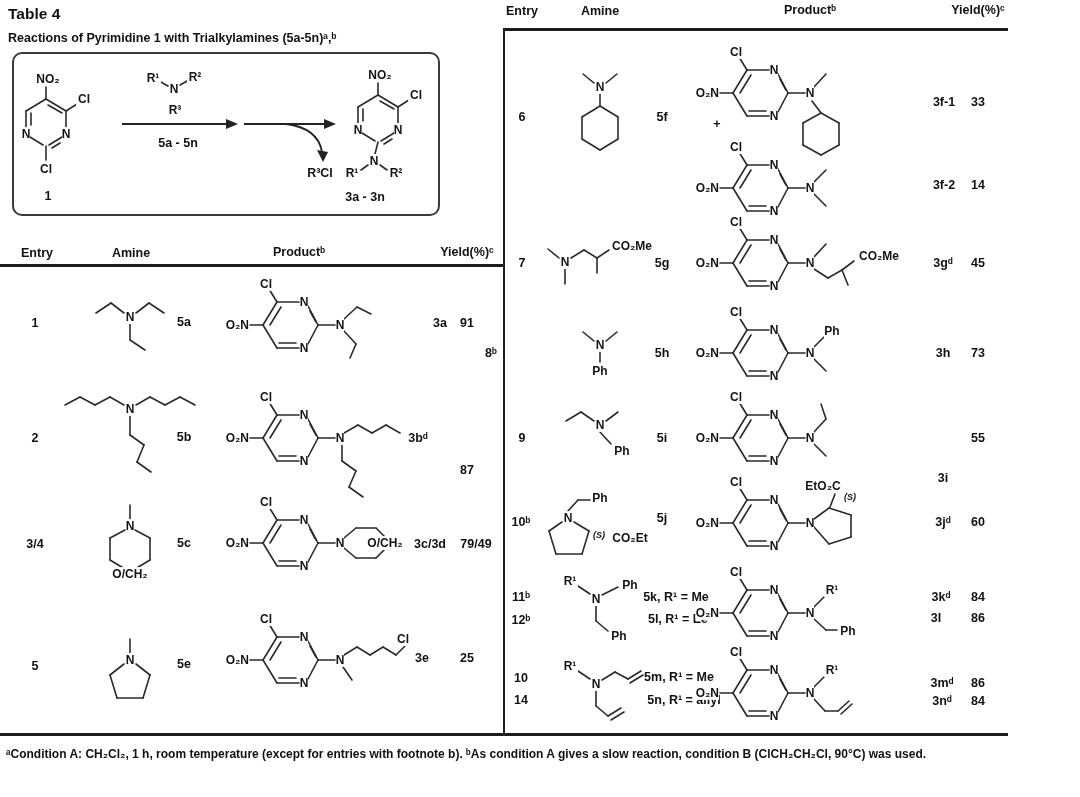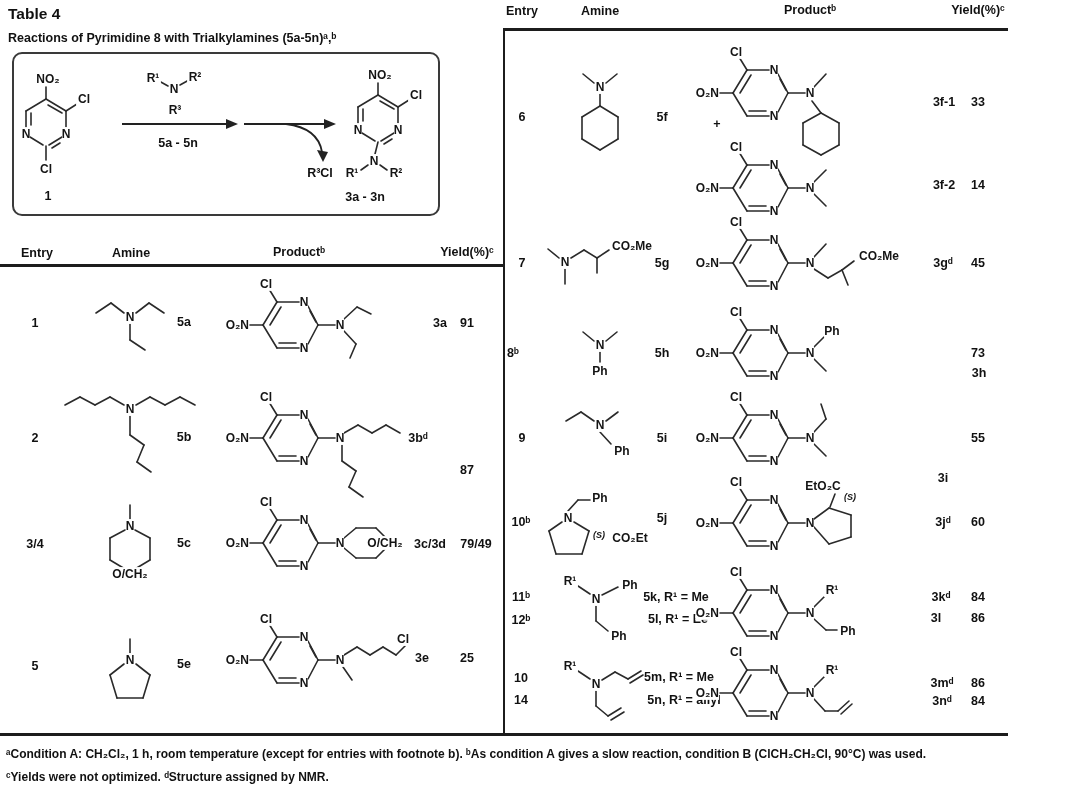--- a/index.html
+++ b/index.html
@@ -18,21 +18,21 @@
   .arrow{position:absolute;overflow:visible;}
   .arrow line,.arrow path{stroke:#222;stroke-width:1.8;fill:none;}
   .arrow polygon{fill:#222;stroke:none;}
 </style>
 </head>
 <body>
 
 <div class="page">
 
   <div class="tl title" style="left:8px;top:5px;">Table 4</div>
-  <div class="tl subtitle" style="left:8px;top:31px;">Reactions of Pyrimidine 8 with Trialkylamines (5a-5n)ᵃ,ᵇ</div>
+  <div class="tl subtitle" style="left:8px;top:31px;">Reactions of Pyrimidine 1 with Trialkylamines (5a-5n)ᵃ,ᵇ</div>
 
   <div class="schemebox" style="left:12px;top:52px;width:424px;height:160px;"></div>
   <svg data-struct="c1" style="left:4px;top:66px;" viewBox="0 0 100 115" width="100" height="115">
       <line x1="42" y1="33" x2="62" y2="45"></line>
       <line x1="62" y1="45" x2="62" y2="61"></line>
       <line x1="58" y1="71" x2="45" y2="79"></line>
       <line x1="39" y1="79" x2="26" y2="71"></line>
       <line x1="22" y1="62" x2="22" y2="45"></line>
       <line x1="22" y1="45" x2="42" y2="33"></line>
       <line x1="27" y1="59" x2="27" y2="47"></line>
@@ -437,21 +437,21 @@
       <rect x="87.04" y="69.1" width="7.92" height="13.799999999999999" fill="#fff"></rect>
       <text x="91" y="76" text-anchor="middle" dominant-baseline="central" font-size="12">N</text>
       <rect x="123.04" y="46.1" width="7.92" height="13.799999999999999" fill="#fff"></rect>
       <text x="127" y="53" text-anchor="middle" dominant-baseline="central" font-size="12">N</text>
       <rect x="176.2" y="39.1" width="39.6" height="13.799999999999999" fill="#fff"></rect>
       <text x="196" y="46" text-anchor="middle" dominant-baseline="central" font-size="12">CO₂Me</text>
     </svg>
   <div class="cell" style="left:943px;top:263px;">3gᵈ</div>
   <div class="cell" style="left:978px;top:263px;">45</div>
 
-  <div class="cell" style="left:513px;top:353px;">8ᵇ</div>
+  <div class="cell" style="left:491px;top:353px;">8ᵇ</div>
   <svg data-struct="s5h" style="left:555px;top:315px;" viewBox="0 0 90 75" width="90" height="75">
       <line x1="39" y1="26" x2="28" y2="17"></line>
       <line x1="51" y1="26" x2="62" y2="17"></line>
       <line x1="45" y1="37" x2="45" y2="47"></line>
       <rect x="41.04" y="23.1" width="7.92" height="13.799999999999999" fill="#fff"></rect>
       <text x="45" y="30" text-anchor="middle" dominant-baseline="central" font-size="12">N</text>
       <rect x="37.08" y="49.1" width="15.84" height="13.799999999999999" fill="#fff"></rect>
       <text x="45" y="56" text-anchor="middle" dominant-baseline="central" font-size="12">Ph</text>
     </svg>
   <div class="cell" style="left:662px;top:353px;">5h</div>
@@ -476,21 +476,21 @@
       <text x="36" y="53" text-anchor="end" dominant-baseline="central" font-size="12">O₂N</text>
       <rect x="87.04" y="23.1" width="7.92" height="13.799999999999999" fill="#fff"></rect>
       <text x="91" y="30" text-anchor="middle" dominant-baseline="central" font-size="12">N</text>
       <rect x="87.04" y="69.1" width="7.92" height="13.799999999999999" fill="#fff"></rect>
       <text x="91" y="76" text-anchor="middle" dominant-baseline="central" font-size="12">N</text>
       <rect x="123.04" y="46.1" width="7.92" height="13.799999999999999" fill="#fff"></rect>
       <text x="127" y="53" text-anchor="middle" dominant-baseline="central" font-size="12">N</text>
       <rect x="141.08" y="24.1" width="15.84" height="13.799999999999999" fill="#fff"></rect>
       <text x="149" y="31" text-anchor="middle" dominant-baseline="central" font-size="12">Ph</text>
     </svg>
-  <div class="cell" style="left:943px;top:373px;margin-left:36px;">3h</div>
+  <div class="cell" style="left:943px;top:353px;">3h</div>
   <div class="cell" style="left:978px;top:353px;">73</div>
 
   <div class="cell" style="left:522px;top:438px;">9</div>
   <svg data-struct="s5i" style="left:525px;top:395px;" viewBox="0 0 150 85" width="150" height="85">
       <line x1="69" y1="26" x2="56" y2="17"></line>
       <line x1="56" y1="17" x2="41" y2="26"></line>
       <line x1="81" y1="26" x2="93" y2="17"></line>
       <line x1="75" y1="37" x2="86" y2="49"></line>
       <rect x="71.04" y="23.1" width="7.92" height="13.799999999999999" fill="#fff"></rect>
       <text x="75" y="30" text-anchor="middle" dominant-baseline="central" font-size="12">N</text>
@@ -687,15 +687,14 @@
       <text x="127" y="53" text-anchor="middle" dominant-baseline="central" font-size="12">N</text>
       <rect x="141.08" y="23.1" width="15.84" height="13.799999999999999" fill="#fff"></rect>
       <text x="149" y="30" text-anchor="middle" dominant-baseline="central" font-size="12">R¹</text>
     </svg>
   <div class="cell" style="left:942px;top:683px;">3mᵈ</div>
   <div class="cell" style="left:942px;top:701px;">3nᵈ</div>
   <div class="cell" style="left:978px;top:683px;">86</div>
   <div class="cell" style="left:978px;top:701px;">84</div>
 
   <div class="tl foot" style="left:6px;top:747px;">ᵃCondition A: CH₂Cl₂, 1 h, room temperature (except for entries with footnote b). ᵇAs condition A gives a slow reaction, condition B (ClCH₂CH₂Cl, 90°C) was used.</div>
-  <div class="tl foot" style="left:6px;top:770px;">ᶜYields were not optimized. ᵈStructure assigned by NMR.</div>
 
 </div>
 
 </body></html>

